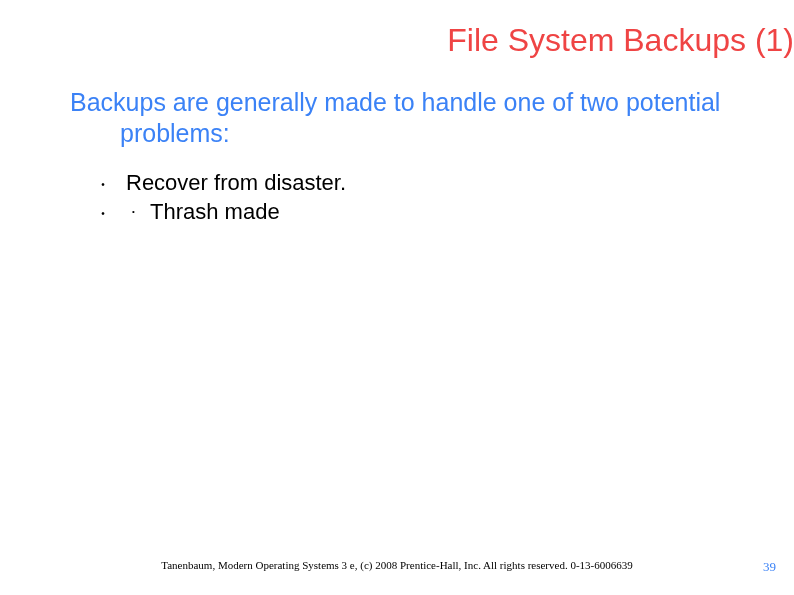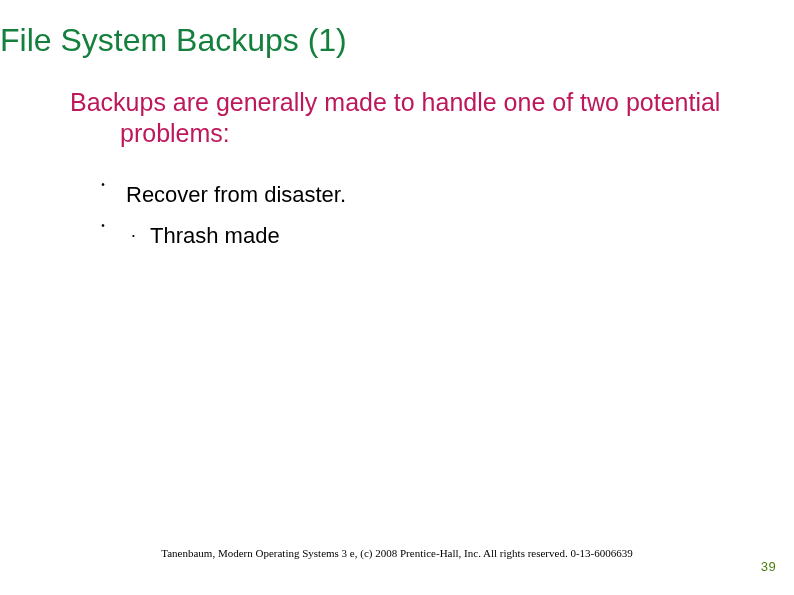--- a/index.html
+++ b/index.html
@@ -15,29 +15,29 @@
     position: relative;
     overflow: hidden;
   }
   .slide {
     width: 100%;
     height: 100%;
     padding: 22px 0 0 0;
     position: relative;
   }
   .title {
-    color: #15803d;
+    color: #ef4444;
     font-size: 32px;
     font-weight: 400;
-    text-align: left;
+    text-align: right;
     margin-bottom: 28px;
     font-family: Arial, Helvetica, sans-serif;
   }
   .intro {
-    color: #be185d;
+    color: #3b82f6;
     font-size: 25px;
     font-weight: 400;
     line-height: 1.25;
     padding: 0 60px 0 70px;
     margin-bottom: 18px;
     text-indent: -50px;
     padding-left: 120px;
   }
   .bullet-list {
     padding-left: 80px;
@@ -51,53 +51,52 @@
   }
   .bullet-marker {
     width: 46px;
     text-align: center;
     font-size: 10px;
     padding-top: 10px;
     flex-shrink: 0;
   }
   .bullet-text {
     flex: 1;
-    margin-top: 12px;
   }
   .sub-bullet {
     display: flex;
     align-items: flex-start;
     padding-left: 6px;
   }
   .sub-bullet-marker {
     width: 18px;
     font-size: 8px;
     padding-top: 10px;
     flex-shrink: 0;
   }
   .footer {
     position: absolute;
-    bottom: 34px;
+    bottom: 22px;
     left: 0;
     width: 100%;
     text-align: center;
     padding: 0 40px;
   }
   .footer-text {
     font-family: Georgia, 'Times New Roman', serif;
     font-size: 11px;
     color: #000000;
   }
   .page-number {
     position: absolute;
     bottom: 20px;
     right: 18px;
-    color: #4d7c0f;
+    color: #3b82f6;
     font-size: 13px;
-    font-family: Liberation Mono, monospace;
+    font-family: Liberation Serif, serif;
   }
 </style>
 </head>
 <body>
 
 <div class="slide">
   <h1 class="title">File System Backups (1)</h1>
 
   <p class="intro">Backups are generally made to handle one of two potential problems:</p>
 

